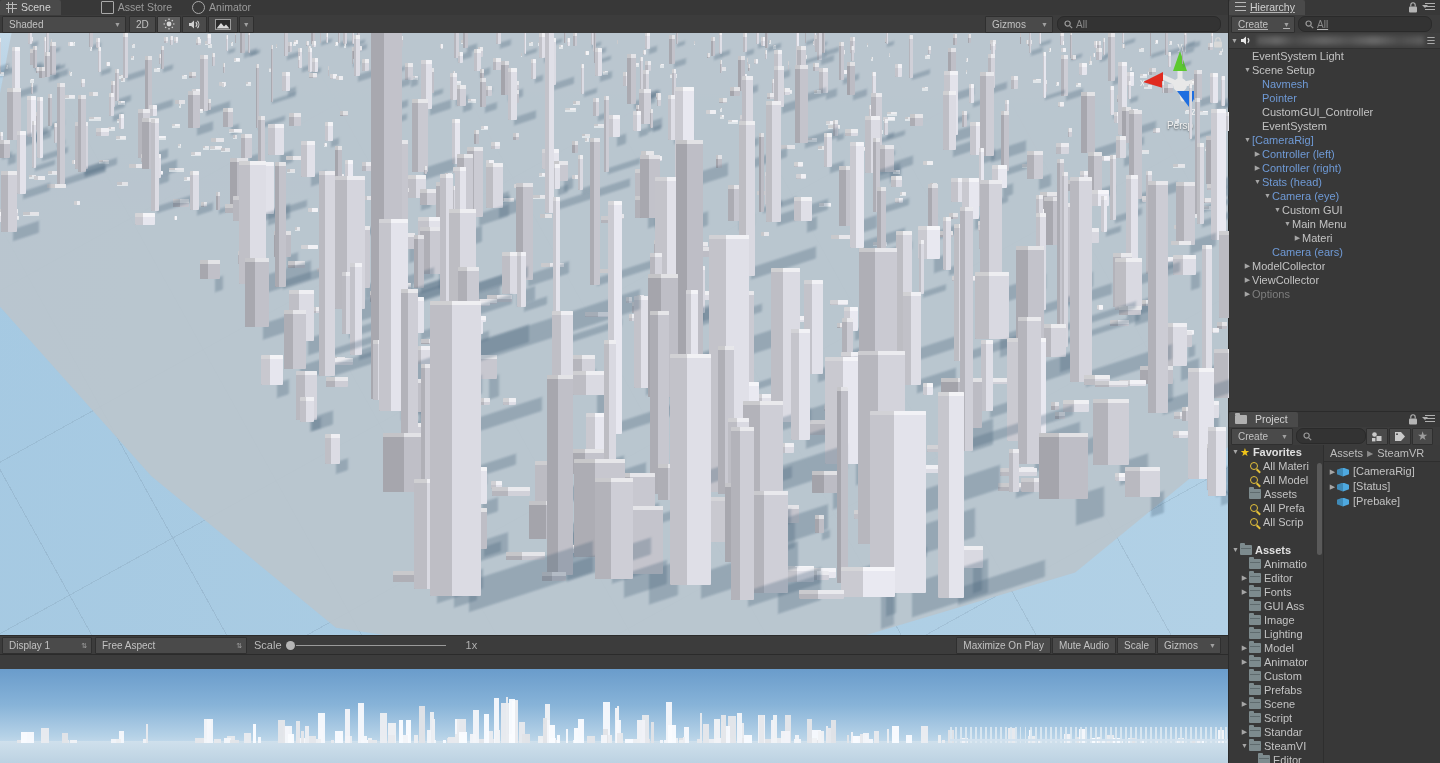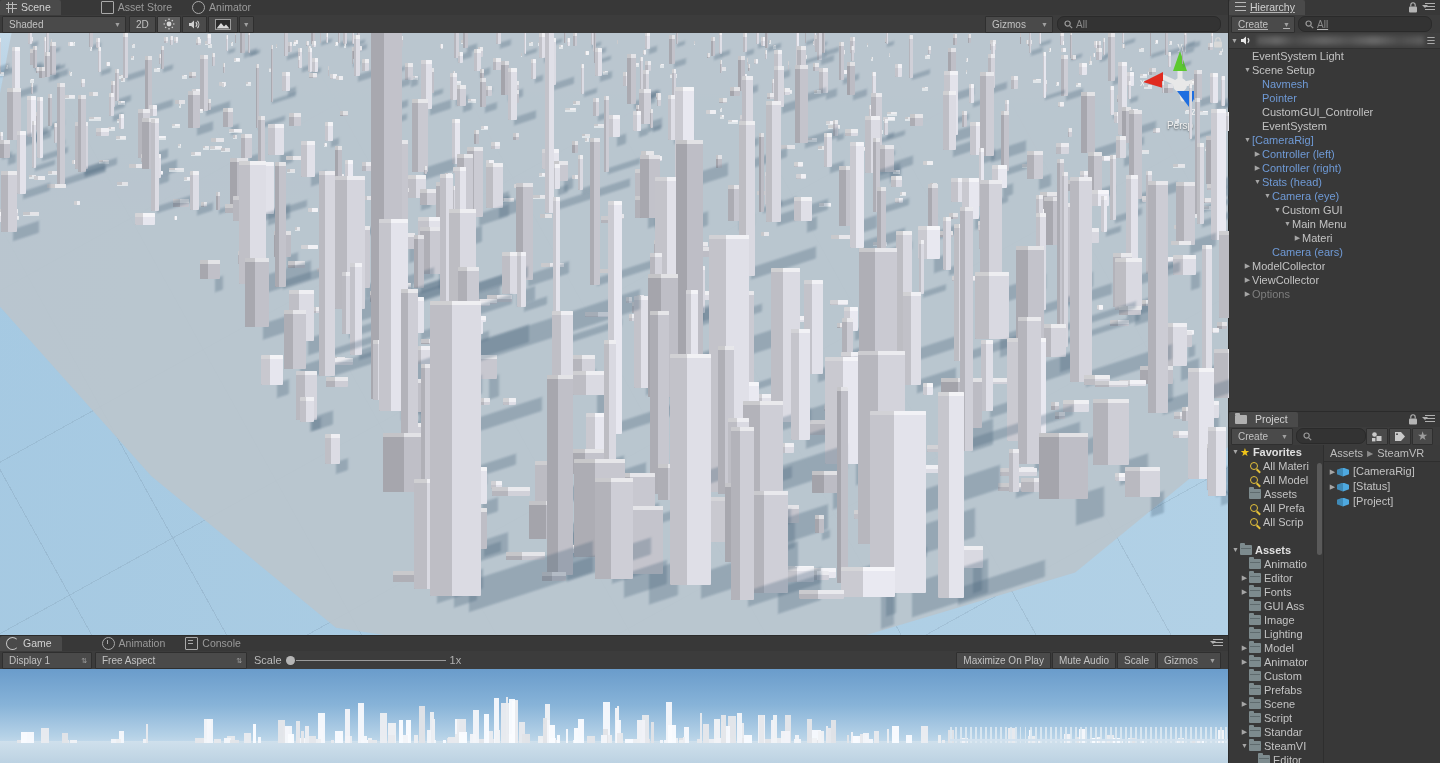--- a/index.html
+++ b/index.html
@@ -1525,52 +1525,36 @@
         <div class="gz-label">Persp</div>
       </div>
       <svg class="lock" viewBox="0 0 10 11">
         <rect x="1" y="4.5" width="8" height="6" rx="1" fill="#d8d8d8"></rect>
         <path d="M2.8 4.5V3a2.2 2.2 0 0 1 4.4 0v1.5" fill="none" stroke="#d8d8d8" stroke-width="1.1"></path>
       </svg>
     </div>
   </div>
 
   <div id="game-view" class="panel">
-    <div class="tabbar">
-      <div class="tab active">
-        <span class="ic ic-game"></span>
-        <span>Game</span>
-      </div>
-      <div class="tab" style="margin-left:34px">
-        <span class="ic ic-clock"></span>
-        <span>Animation</span>
-      </div>
-      <div class="tab" style="margin-left:4px">
-        <span class="ic ic-console"></span>
-        <span>Console</span>
-      </div>
-      <div style="flex:1"></div>
-      <div class="hamburger" style="margin:0 6px 2px 0"></div>
-    </div>
 
     <div class="toolbar">
       <div class="tb-drop" style="width:78px">
         <span>Display 1</span>
         <span class="caret">⇅</span>
       </div>
       <div class="tb-drop" style="width:140px">
         <span>Free Aspect</span>
         <span class="caret">⇅</span>
       </div>
       <span style="margin:0 4px 0 4px;color:#bbb">Scale</span>
       <div style="position:relative;width:160px;height:14px;display:flex;align-items:center">
         <div style="position:absolute;left:10px;right:0;height:1px;background:#9a9a9a"></div>
         <div style="position:absolute;left:0;width:9px;height:9px;border-radius:50%;background:#b6b6b6"></div>
       </div>
-      <span style="margin-left:4px;color:#b0b0b0">1x</span>
+      <span style="margin-left:20px;color:#b0b0b0">1x</span>
 
       <div style="flex:1"></div>
 
       <div class="tb-btn">
         <span>Maximize On Play</span>
       </div>
       <div class="tb-btn">
         <span>Mute Audio</span>
       </div>
       <div class="tb-btn">
@@ -2145,21 +2129,21 @@
               <span class="cube">
                 <s></s>
               </span>
               <span>[Status]</span>
             </div>
             <div class="prow" style="height: 15px; line-height: 15px; padding-left: 4px;">
               <span class="arrow"></span>
               <span class="cube">
                 <s></s>
               </span>
-              <span>[Project]</span>
+              <span>[Prebake]</span>
             </div>
           </div>
       </div>
     </div>
   </div>
 
   <div class="splitv" style="left:1228px;top:0;bottom:0"></div>
   <div class="splith" style="top:635px;width:1229px"></div>
   <div class="splith" style="top:411px;left:1229px;right:0"></div>
 </div>

